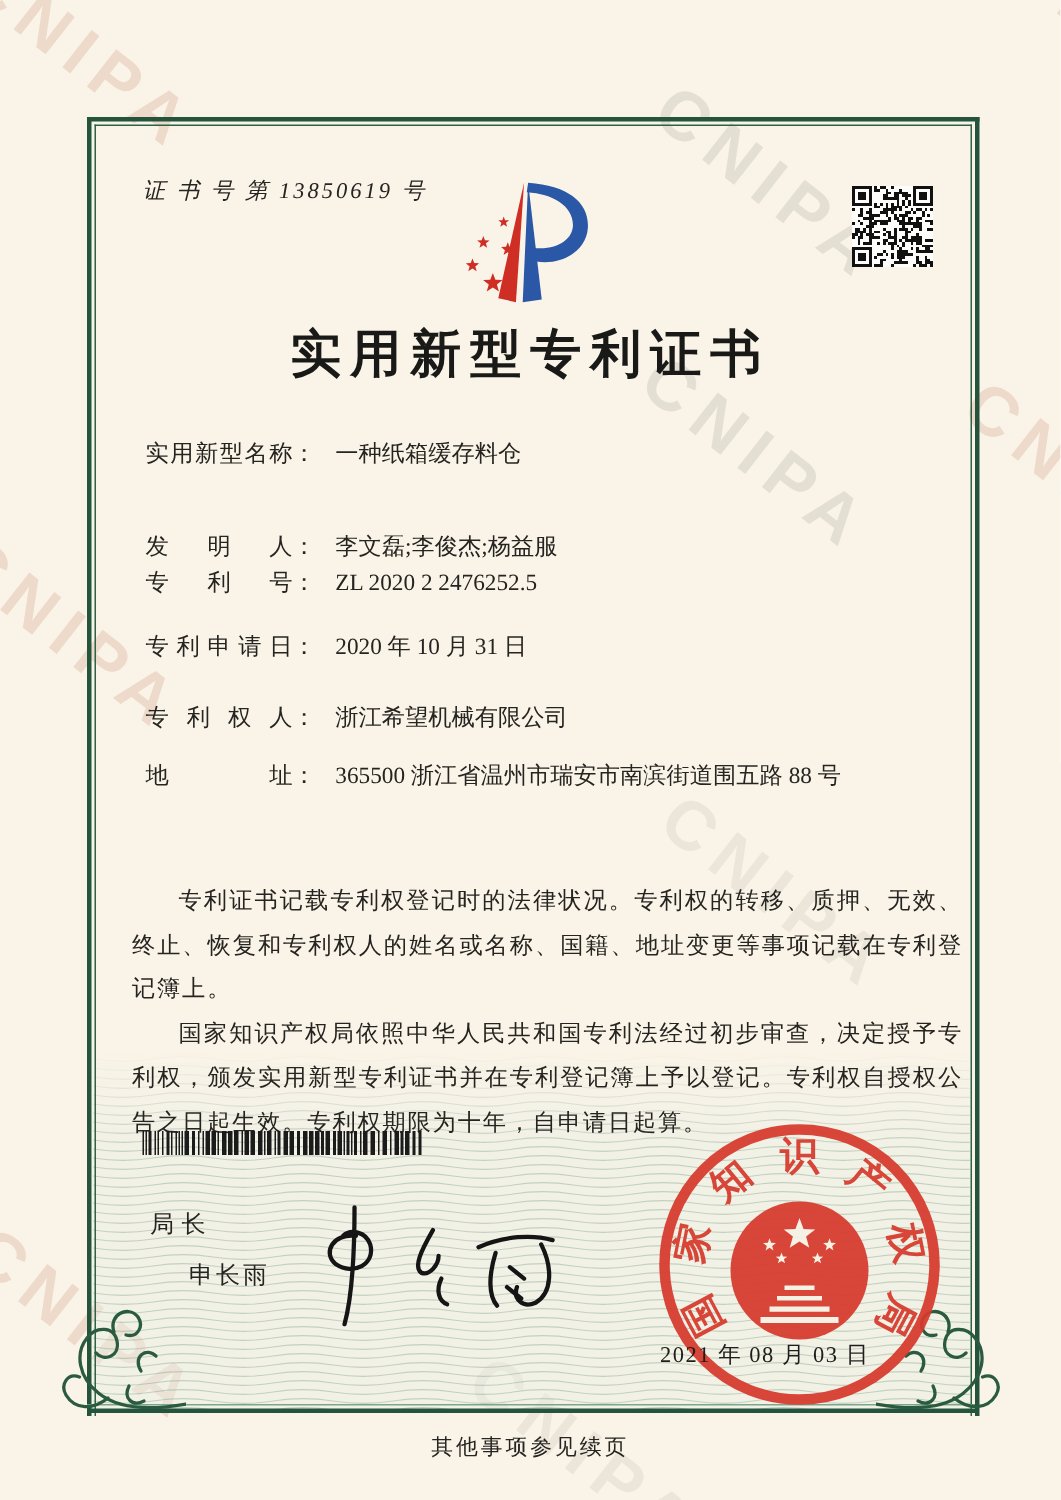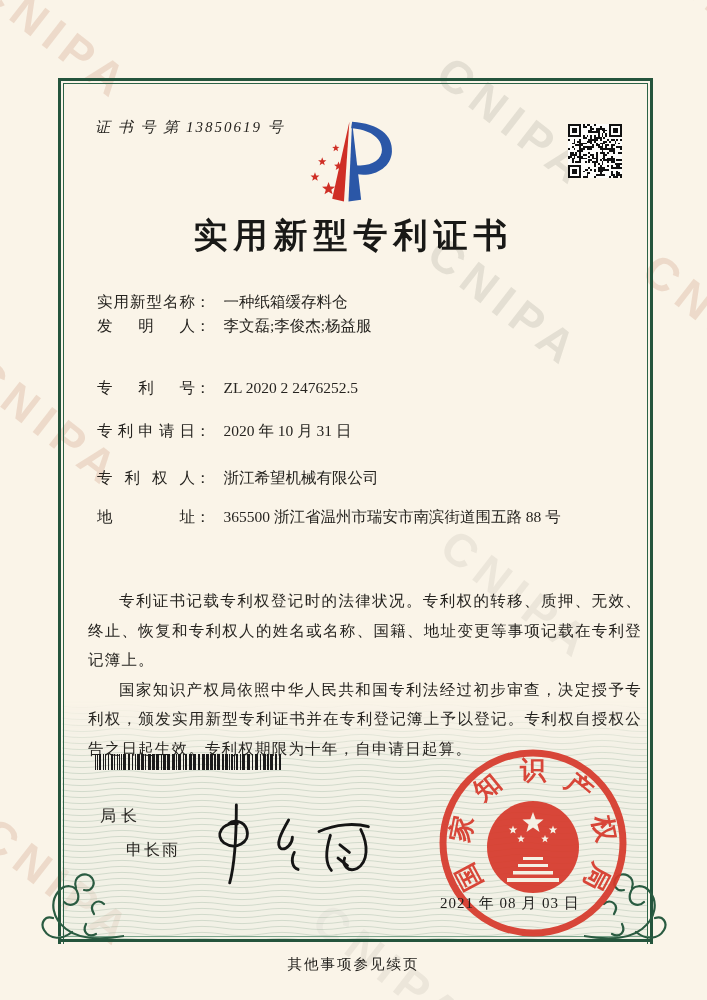--- a/index.html
+++ b/index.html
@@ -448,21 +448,21 @@
       <rect x="25" y="28" width="1" height="1" fill="#111"></rect>
       <rect x="26" y="28" width="1" height="1" fill="#111"></rect>
       <rect x="28" y="28" width="1" height="1" fill="#111"></rect>
     </svg>
 
   <div class="title">实用新型专利证书</div>
 
   <div class="row" style="top:292px">
     <span class="f-label">实用新型名称</span><span>：</span><span class="f-value">一种纸箱缓存料仓</span>
   </div>
-  <div class="row" style="top:316px">
+  <div class="row" style="top:354px">
     <span class="f-label">发明人</span><span>：</span><span class="f-value">李文磊;李俊杰;杨益服</span>
   </div>
   <div class="row" style="top:378px">
     <span class="f-label">专利号</span><span>：</span><span class="f-value">ZL 2020 2 2476252.5</span>
   </div>
   <div class="row" style="top:421px">
     <span class="f-label">专利申请日</span><span>：</span><span class="f-value">2020 年 10 月 31 日</span>
   </div>
   <div class="row" style="top:468px">
     <span class="f-label">专利权人</span><span>：</span><span class="f-value">浙江希望机械有限公司</span>

